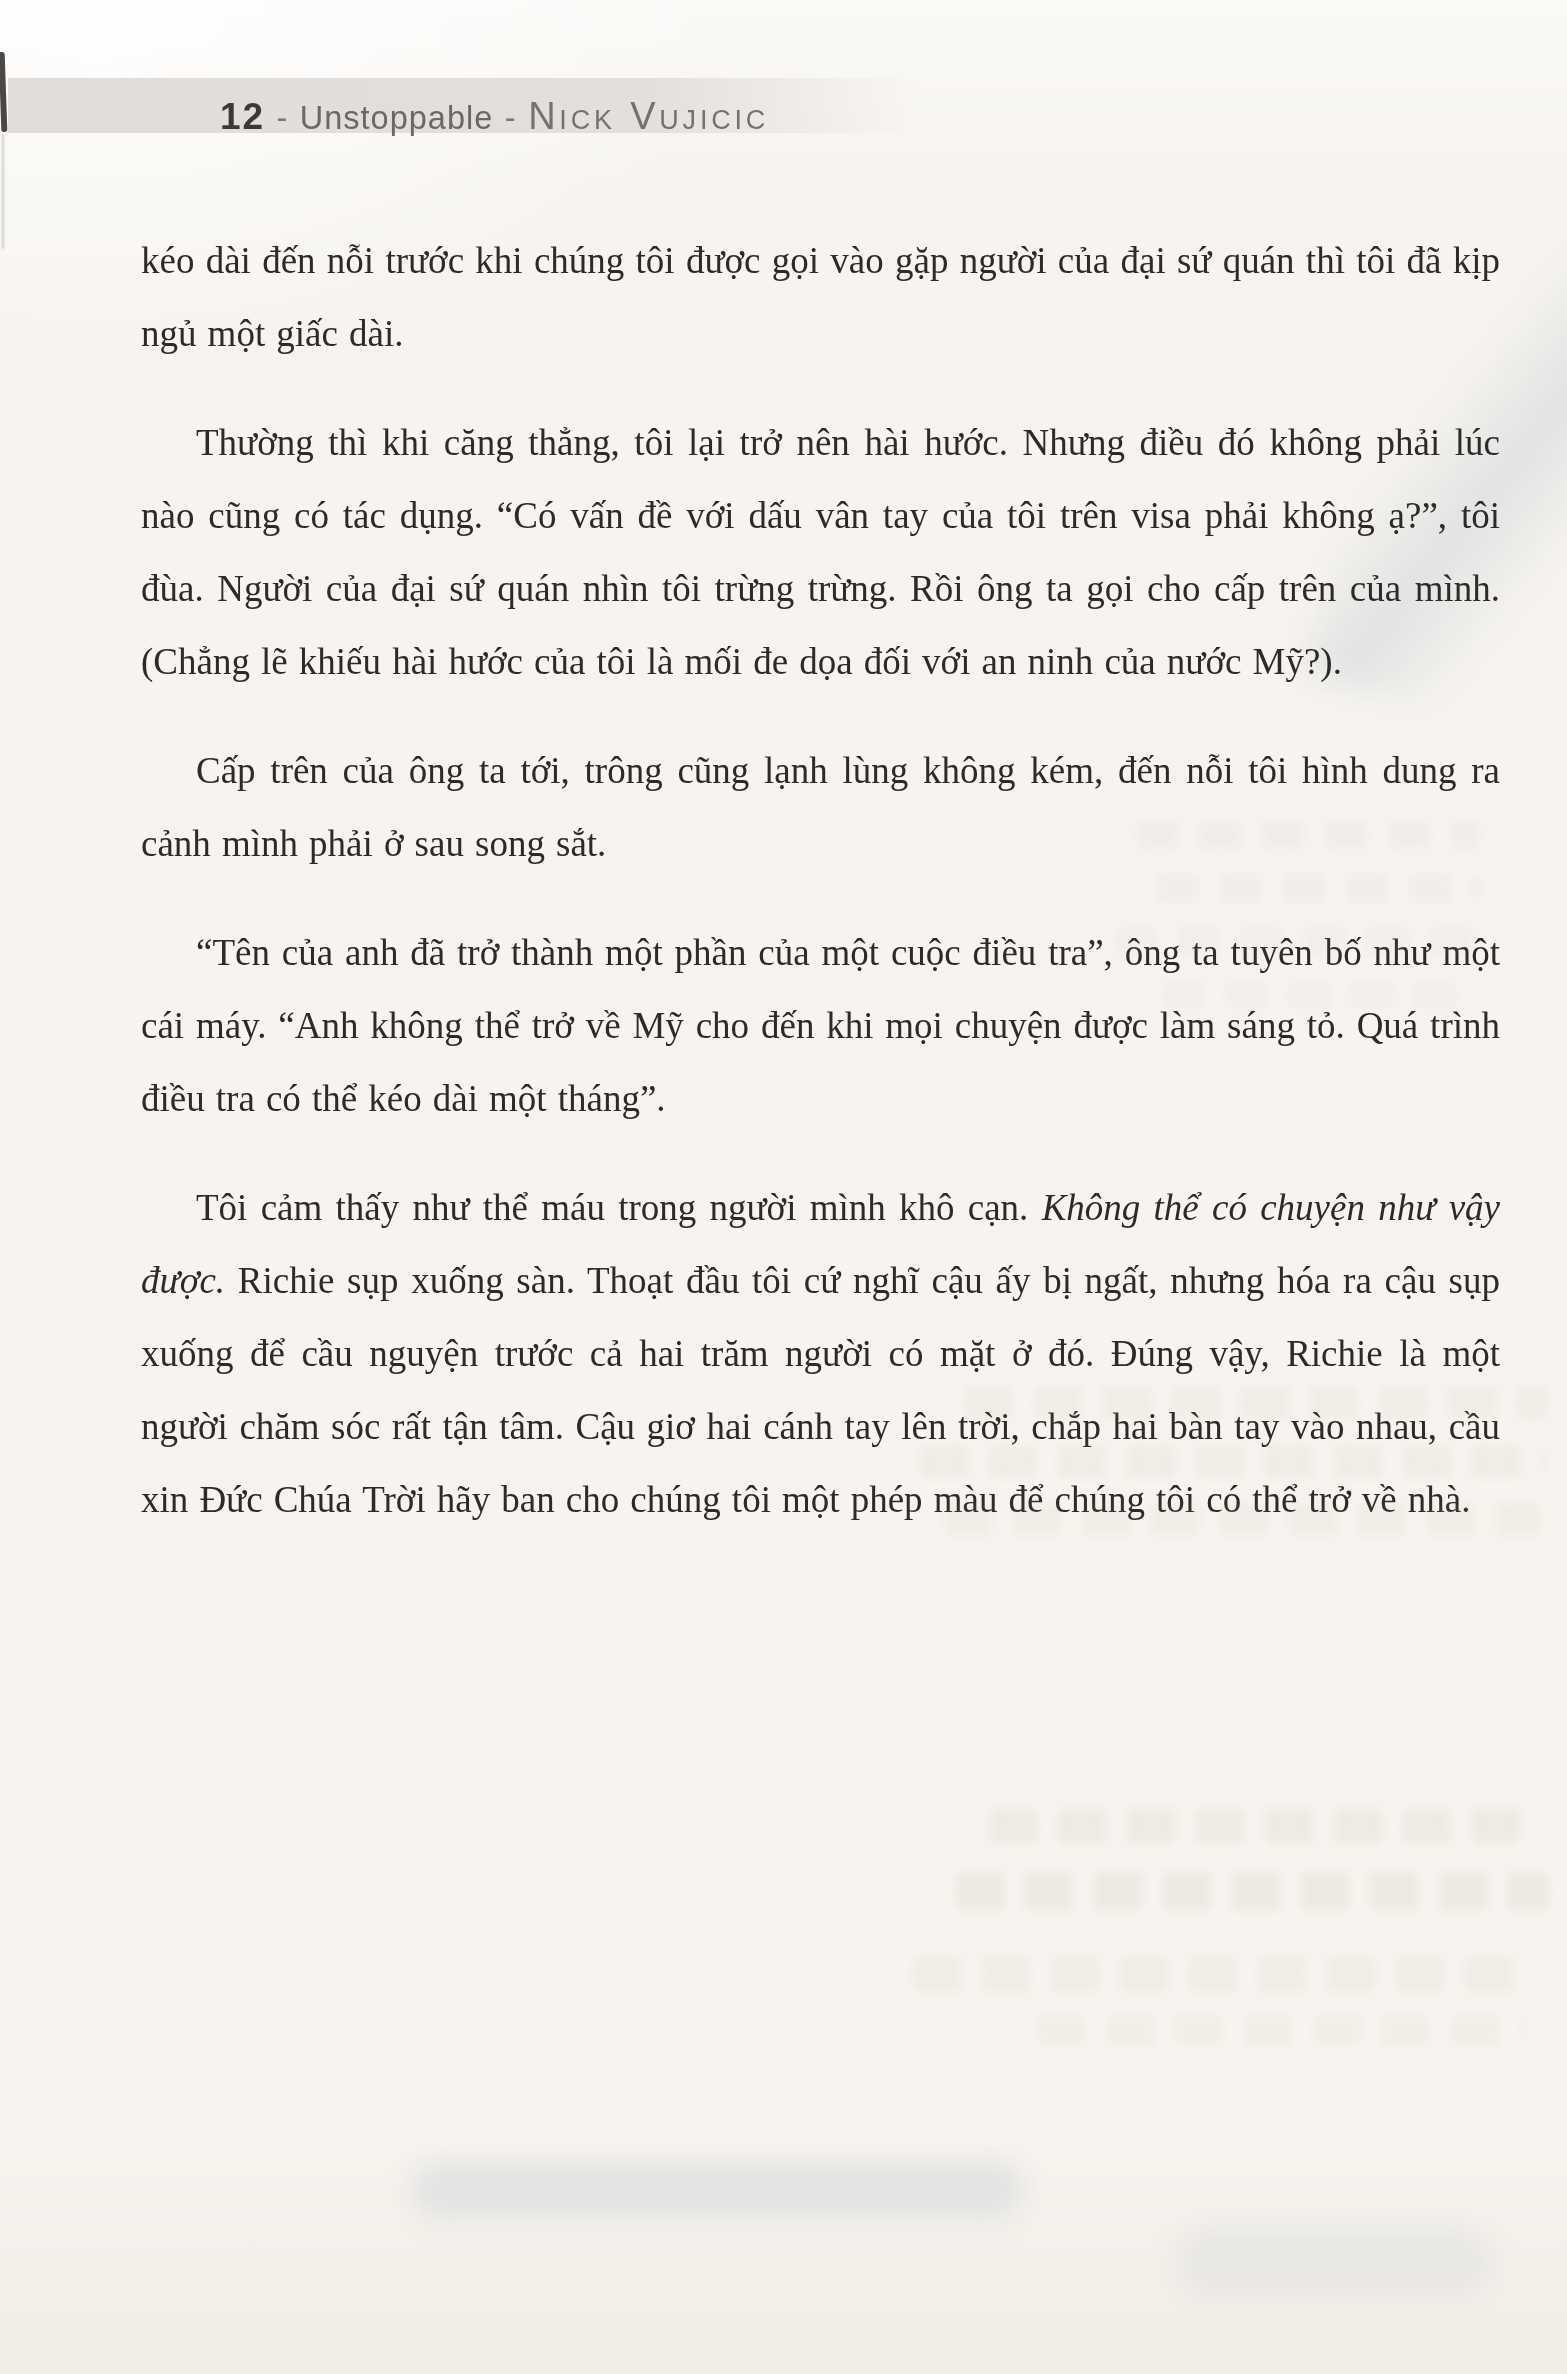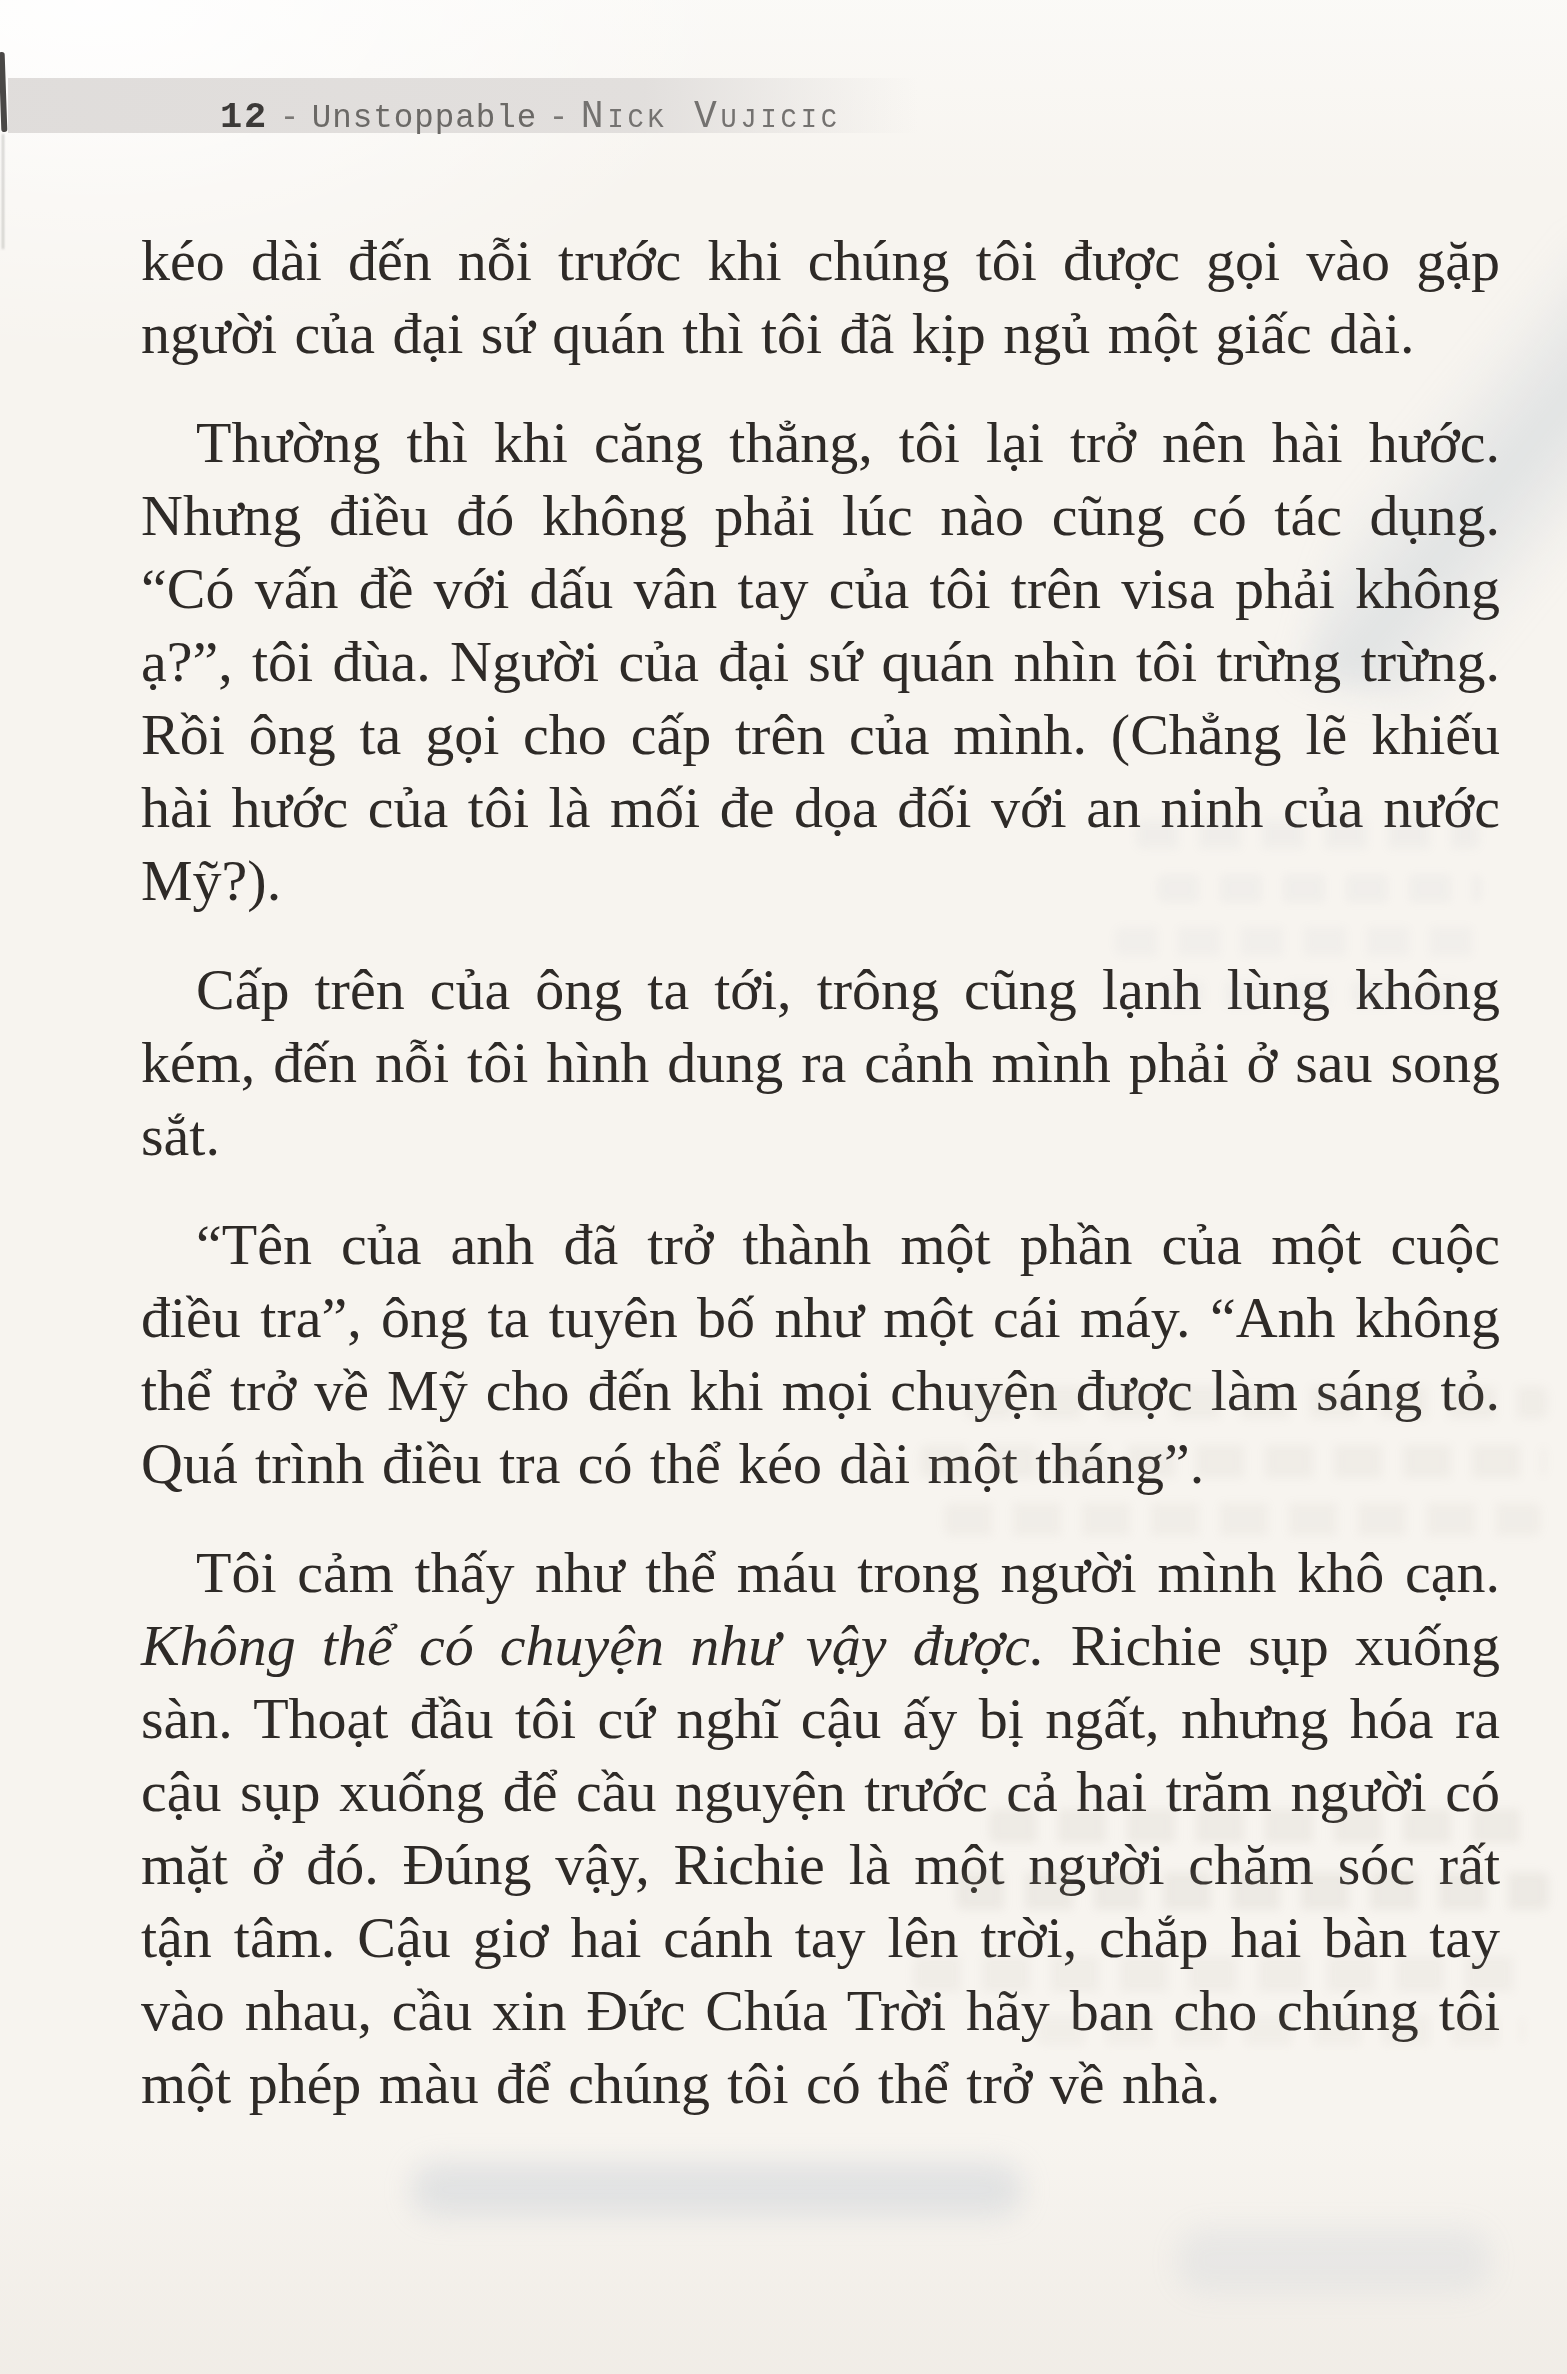--- a/index.html
+++ b/index.html
@@ -29,33 +29,33 @@
   }
   
   .band{
     position:absolute; left:7.6px; top:78px; width:910px; height:55px;
     background:linear-gradient(to right,
       rgba(222,219,217,.95) 0%, rgba(224,221,219,.92) 70%, rgba(228,225,223,0) 100%);
   }
   .header-text{
     position:absolute; left:220px; top:84px; height:50px;
     display:flex; align-items:baseline; gap:11.5px;
-    font-family:Liberation Mono, monospace;
+    font-family:Liberation Sans, sans-serif;
     color:#6e6c69; font-size:32.5px; letter-spacing:1px; white-space:nowrap;justify-content:center;
   }
   .header-text .pg{font-weight:700; font-size:37px; color:#3c3a38; letter-spacing:1.9px;}
   .header-text .sep{color:#7a7875; font-weight:400;}
   .header-text .title{font-weight:500; color:#6b6966;margin-top:16px;}
   .header-text .author{
     font-variant:small-caps; letter-spacing:3.8px; color:#747270; font-size:38px;
   }
   
   .text{
     position:absolute; left:141px; top:224px; width:1359px;
-    color:#2e2a27; font-size:58px; line-height:73px;
+    color:#2e2a27; font-size:37px; line-height:73px;
     text-align:justify; word-spacing:.05em;
   }
   .para{margin:0;}
   .para + .para{margin-top:36px;}
   .para.indent{text-indent:55px;}
   .em{font-style:italic;}
   
   .ghost{
     position:absolute; border-radius:7.6px; filter:blur(4.8px);
     background:repeating-linear-gradient(90deg,

